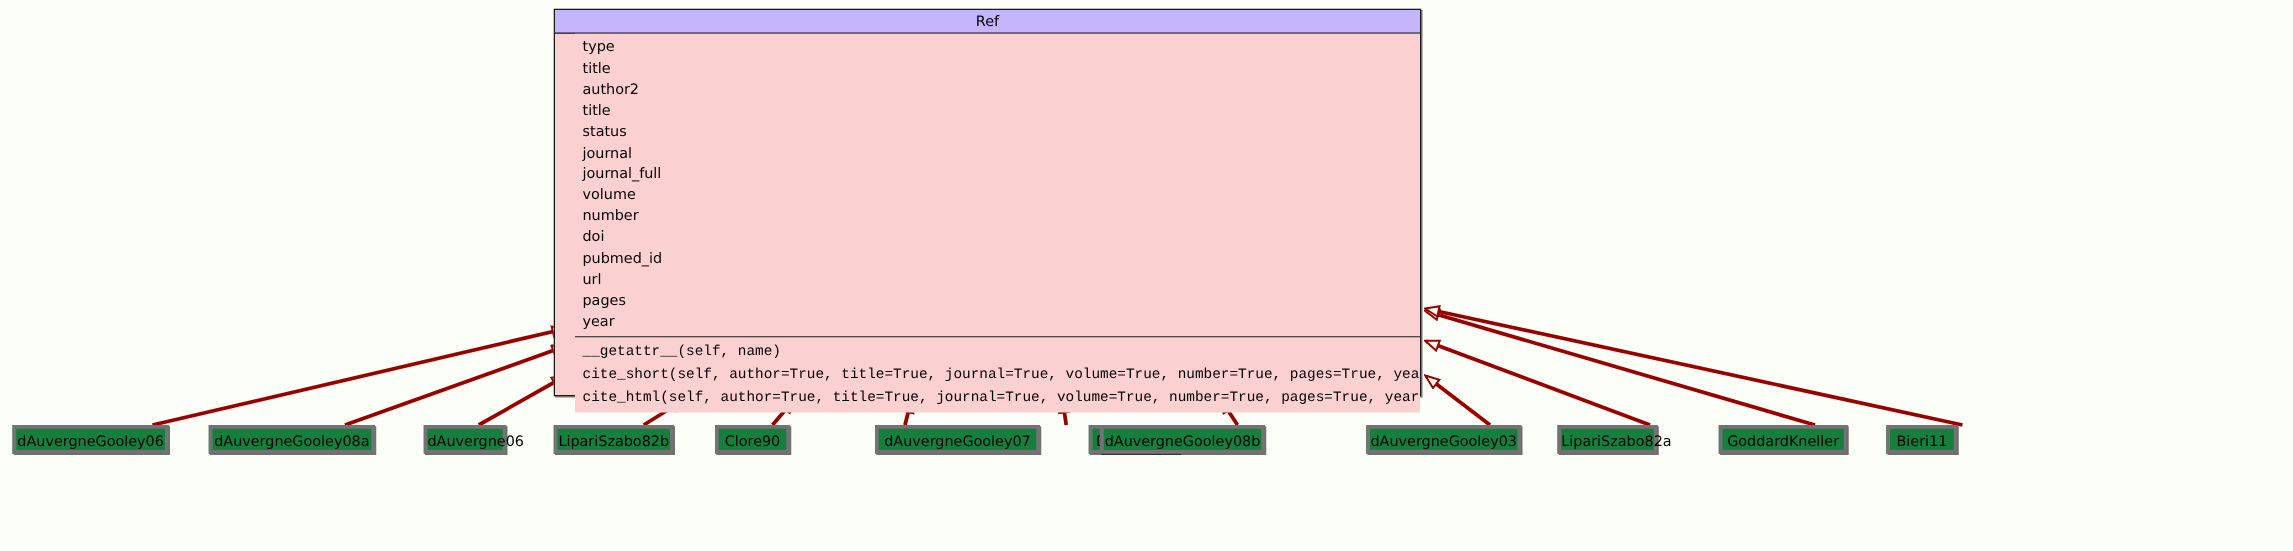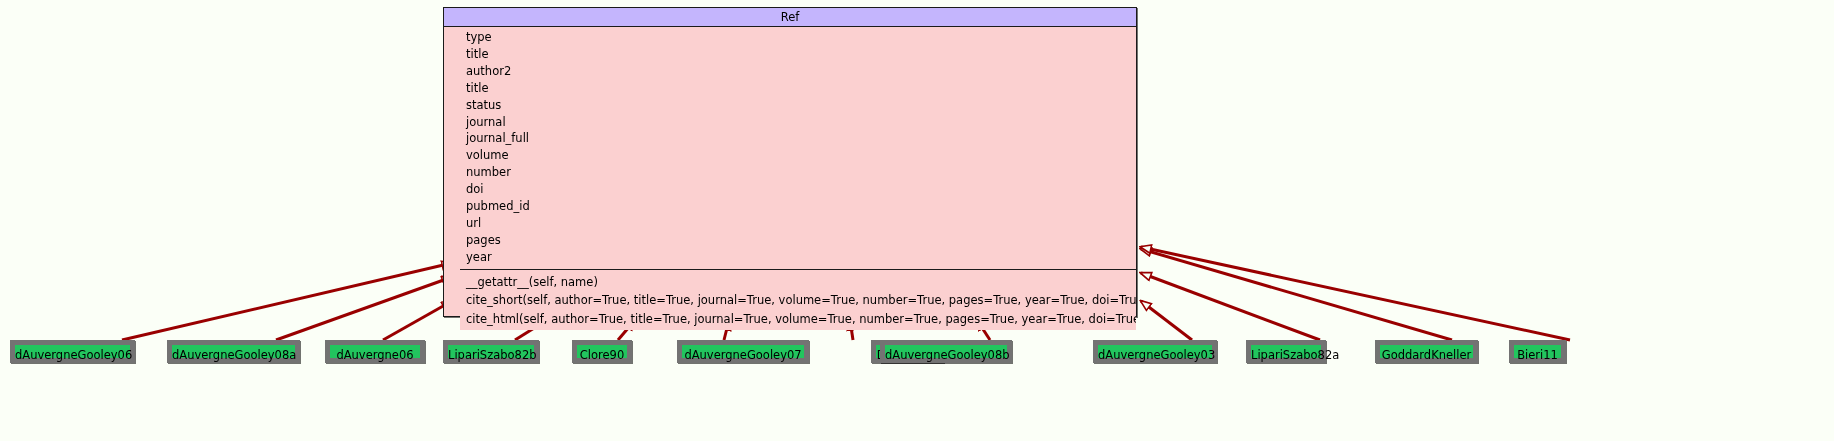--- a/index.html
+++ b/index.html
@@ -66,28 +66,29 @@
     padding-left: 6px;
     white-space: nowrap;
     overflow: hidden;
   }
   .methods {
     padding-top: 3px;
     padding-bottom: 2px;
   }
   .methods .member {
     line-height: 18.5px;
+    font-family: Liberation Mono, monospace;
   }
 
   
   .subclass {
     position: absolute;
     box-sizing: border-box;
-    background: #22c55e;
-    border: 5px solid #737373;
+    background: #15803d;
+    border: 3px solid #737373;
     box-shadow: 1px 1px 0 rgba(0,0,0,0.55);
     height: 23px;
     line-height: 21px;
     text-align: center;
     font-size: 11.5px;
     color: #000;
     white-space: nowrap;
     top: 340px;
   }
 </style>
@@ -140,24 +141,24 @@
 
     <div class="compartment methods">
       <div class="member">__getattr__(self, name)</div>
       <div class="member">cite_short(self, author=True, title=True, journal=True, volume=True, number=True, pages=True, year=True, doi=True, url=True, status=True)</div>
       <div class="member">cite_html(self, author=True, title=True, journal=True, volume=True, number=True, pages=True, year=True, doi=True, url=True, status=True)</div>
     </div>
   </div>
 
   <div class="subclass" style="left:10px;width:125px">dAuvergneGooley06</div>
   <div class="subclass" style="left:167px;width:133px">dAuvergneGooley08a</div>
-  <div class="subclass" style="left:325px;width:100px">dAuvergne06</div>
+  <div class="subclass" style="left:339px;width:66px">dAuvergne06</div>
   <div class="subclass" style="left:443px;width:96px">LipariSzabo82b</div>
   <div class="subclass" style="left:572px;width:60px">Clore90</div>
-  <div class="subclass" style="left:677px;width:132px">dAuvergneGooley07</div>
+  <div class="subclass" style="left:700px;width:132px">dAuvergneGooley07</div>
   <div class="subclass" style="left:871px;width:73px">Delaglio95</div>
   <div class="subclass" style="left:880px;width:132px">dAuvergneGooley08b</div>
   <div class="subclass" style="left:1093px;width:124px">dAuvergneGooley03</div>
   <div class="subclass" style="left:1246px;width:80px">LipariSzabo82a</div>
   <div class="subclass" style="left:1375px;width:103px">GoddardKneller</div>
   <div class="subclass" style="left:1509px;width:57px">Bieri11</div>
 
 </div>
 
 </body></html>

